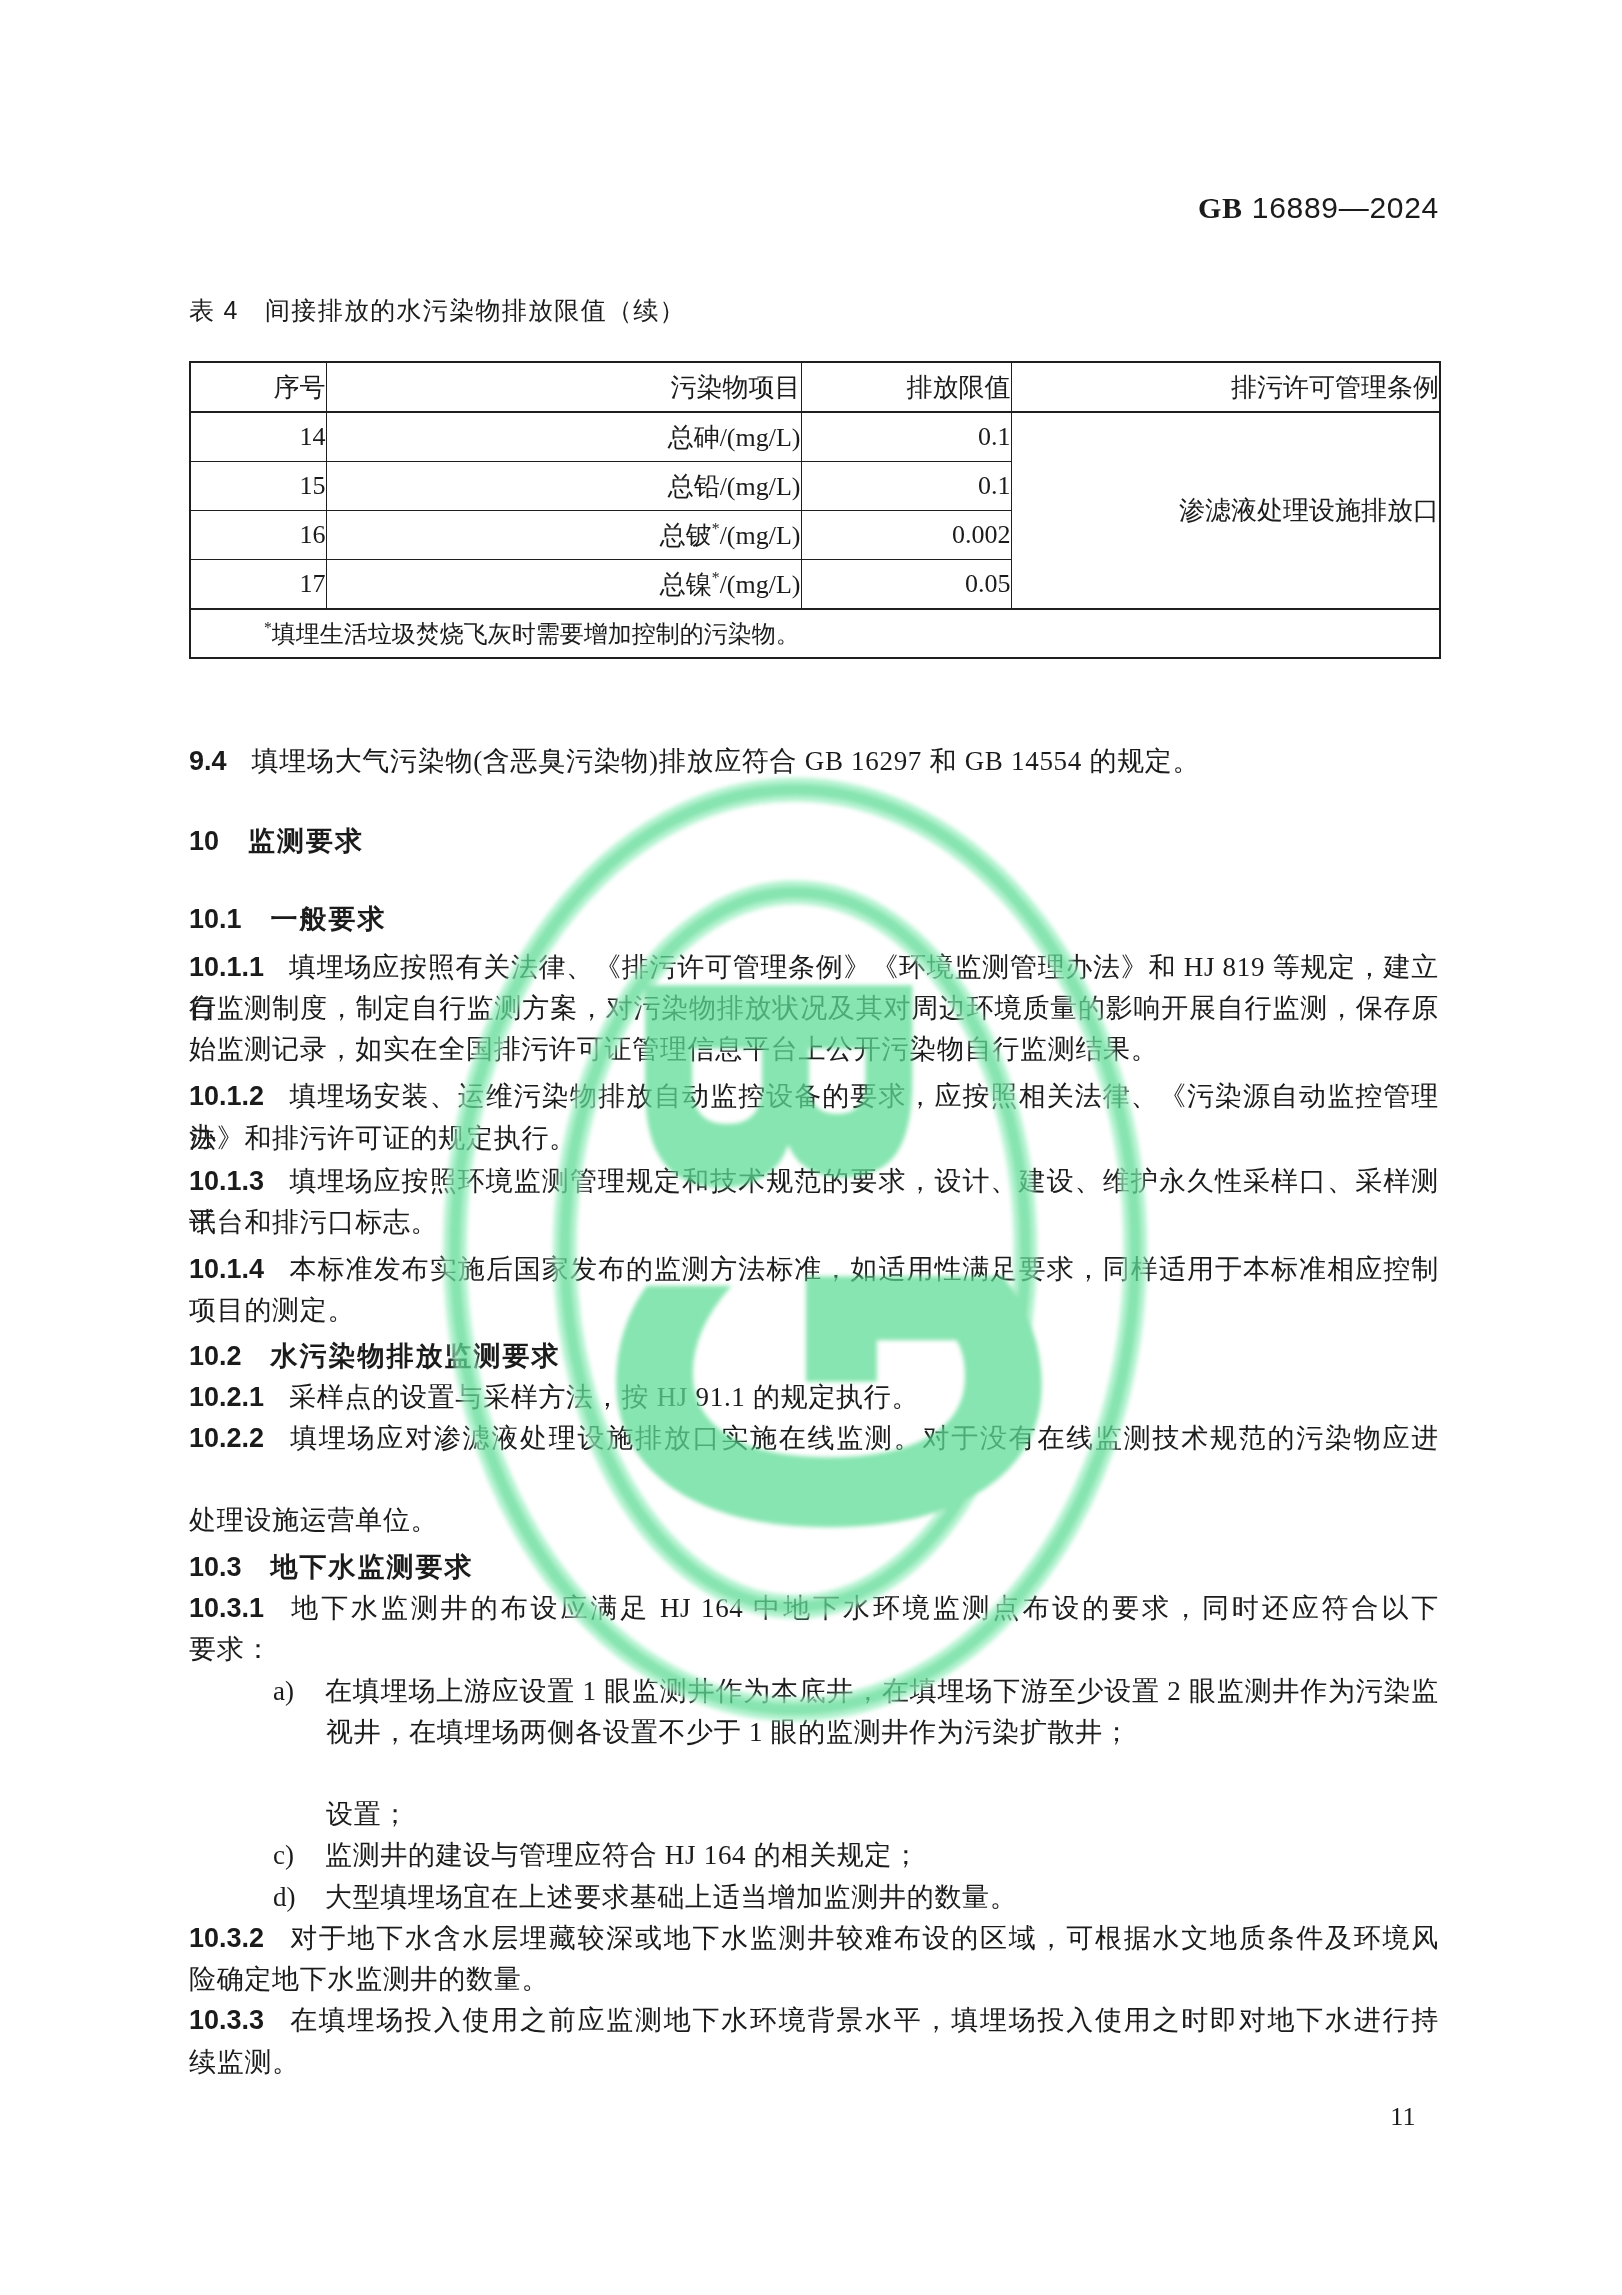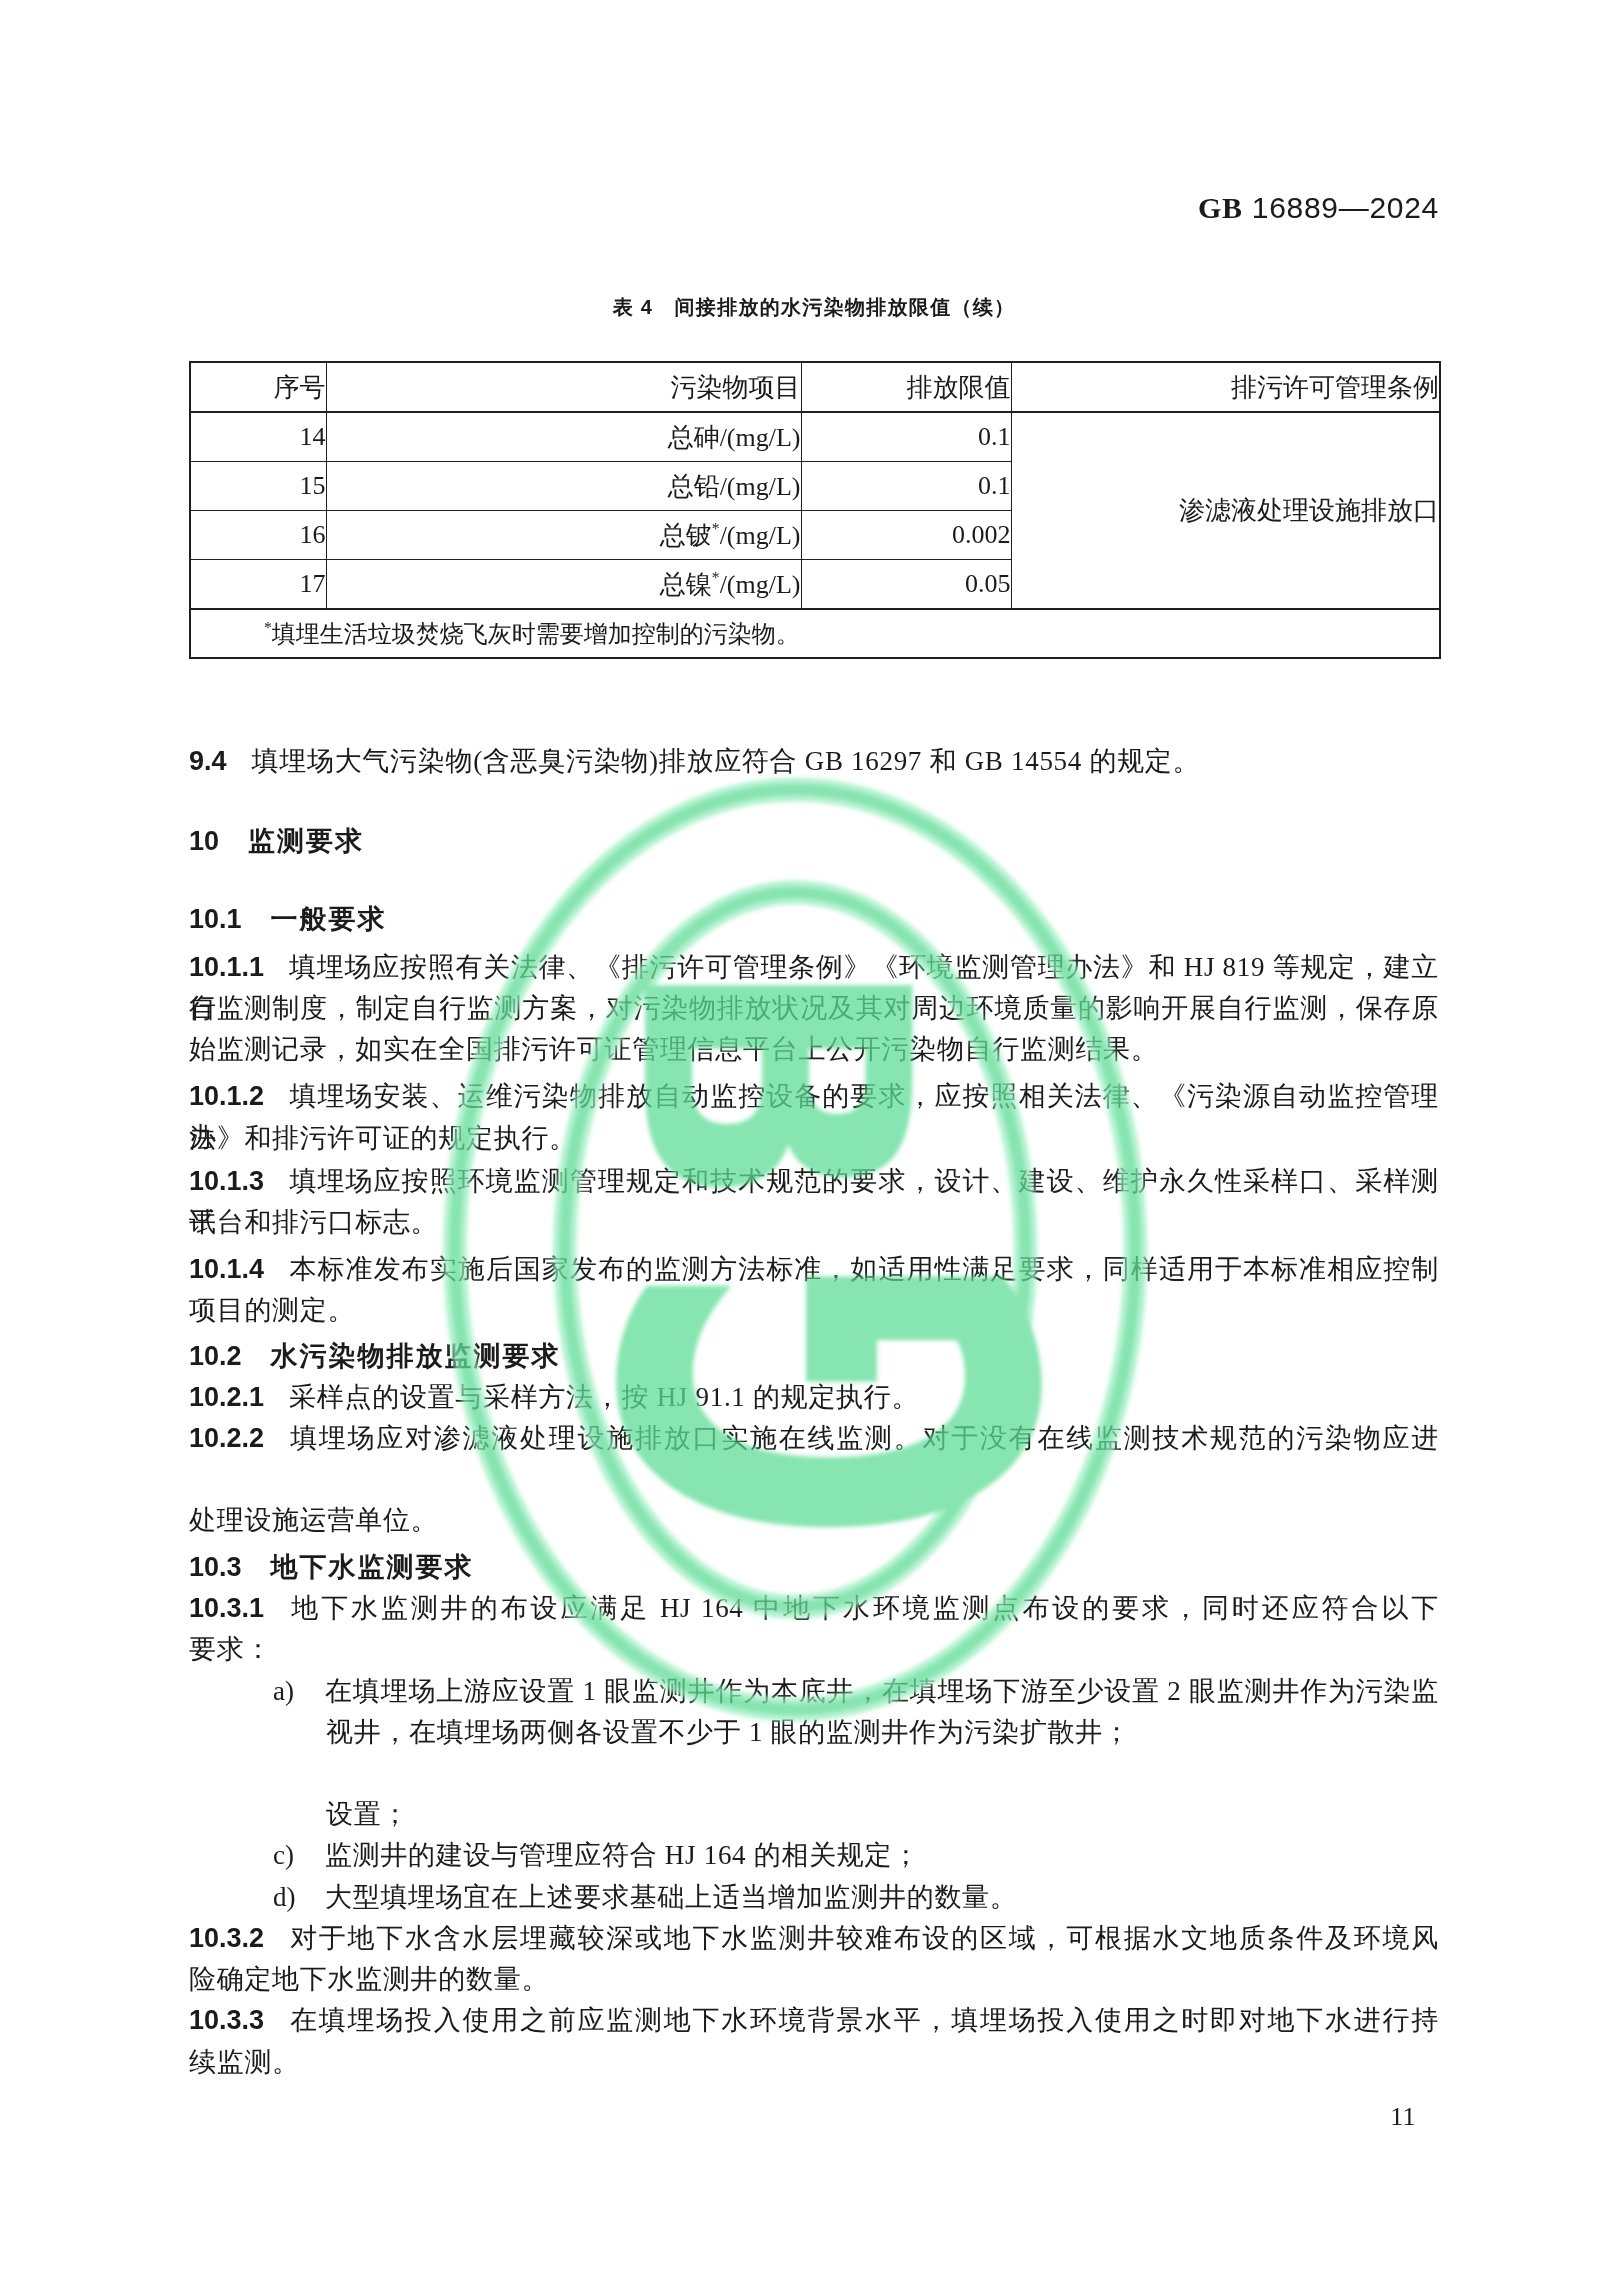--- a/index.html
+++ b/index.html
@@ -7,22 +7,22 @@
         font-family:"Liberation Serif","DejaVu Serif",serif;color:#1b1b1b;}
   .content{position:absolute;left:189px;top:0;width:1250px;height:2295px;}
 
   
   .doc-code{position:absolute;top:191px;right:0;font-size:30px;letter-spacing:0.7px;}
   .doc-code .pre{font-weight:bold;font-family:"Liberation Serif","DejaVu Serif",serif;}
   .doc-code .numpart{font-family:"Liberation Sans","DejaVu Sans",sans-serif;font-weight:normal;margin-left:9.2px;}
   .page-number{position:absolute;top:2102px;right:23.6px;font-size:26px;}
 
   
-  .tbl-title{position:absolute;top:294px;left:0;width:100%;text-align:center;
-             font-family:"Liberation Sans","DejaVu Sans",sans-serif;font-weight:bold;font-size:20px;letter-spacing:1.3px;}
+  .tbl-title{position:absolute;top:294px;left:0;width:100%;text-align:left;
+             font-family:"Liberation Sans","DejaVu Sans",sans-serif;font-weight:normal;font-size:25px;letter-spacing:1.3px;}
 
   
   table.limits{position:absolute;top:361px;left:0;border-collapse:collapse;table-layout:fixed;
                width:1250px;border:2.6px solid #1f1f1f;font-size:26px;}
   table.limits col.c1{width:136px;} table.limits col.c2{width:475px;}
   table.limits col.c3{width:210px;} table.limits col.c4{width:429px;}
   table.limits td{border:1.3px solid #1f1f1f;text-align:right;vertical-align:middle;padding:0;}
   table.limits tr.head td{height:48px;border-bottom:2.6px solid #1f1f1f;}
   table.limits tr.r td{height:48px;}
   table.limits td.merged{border-bottom:2.6px solid #1f1f1f;}

